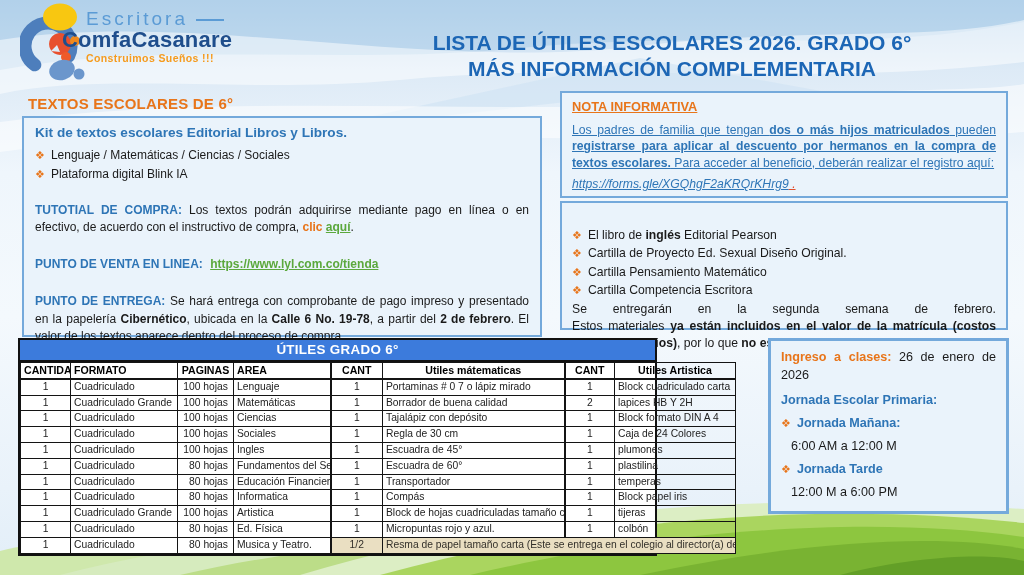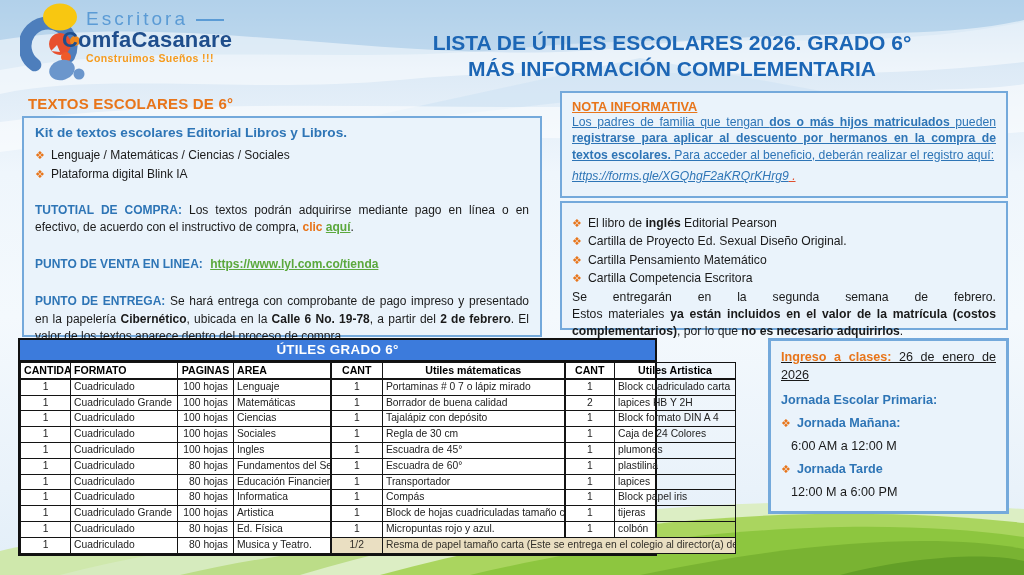--- a/index.html
+++ b/index.html
@@ -34,45 +34,45 @@
   .main-title{position:absolute;left:362px;top:30px;width:620px;text-align:center;
               color:var(--title-blue);font-weight:bold;font-size:21px;line-height:1.24;}
 
   
   .textos-heading{position:absolute;left:28px;top:95px;font-size:15px;font-weight:bold;color:var(--accent-orange);letter-spacing:.2px;}
 
   
   .box{position:absolute;background:var(--box-bg-blue);border:2px solid var(--box-border-blue);}
   .box-textos{left:22px;top:116px;width:520px;height:221px;padding:7px 11px;font-size:12px;color:#1a1a1a;}
   .box-nota{left:560px;top:91px;width:448px;height:107px;padding:6px 10px;font-size:12.2px;}
-  .box-materiales{left:560px;top:201px;width:448px;height:129px;padding:12px 10px;font-size:12.2px;color:#1a1a1a;}
+  .box-materiales{left:560px;top:201px;width:448px;height:129px;padding:24px 10px;font-size:12.2px;color:#1a1a1a;}
   .box-schedule{left:768px;top:338px;width:241px;height:176px;padding:8px 10px;font-size:12.6px;color:#1a1a1a;border-width:3px;}
 
   .kit-title{color:var(--label-blue);font-weight:bold;font-size:13.6px;margin-bottom:7px;}
   ul.bullets{list-style:none;}
   ul.bullets li{margin-bottom:3px;line-height:1.35;}
   .bullet-ic{color:var(--accent-orange);margin-right:6px;font-size:11px;}
   .box-textos p{margin-top:20px;line-height:1.42;text-align:justify;}
   .lbl{color:var(--label-blue);font-weight:bold;}
   .orange-word{color:var(--accent-orange);font-weight:bold;}
   a.green-link{color:var(--link-green);font-weight:bold;text-decoration:underline;cursor:pointer;}
   .b{font-weight:bold;}
 
-  .nota-heading{color:var(--accent-orange);font-weight:bold;text-decoration:underline;font-size:12.8px;}
+  .nota-heading{color:var(--accent-orange);font-weight:bold;text-decoration:underline;font-size:12.8px;margin-bottom:8px;}
   .nota-p{color:var(--label-blue);text-decoration:underline;line-height:1.34;text-align:justify;}
   .nota-link-row{margin-top:6px;font-style:italic;}
   a.blue-link{color:var(--label-blue);text-decoration:underline;cursor:pointer;}
   .link-suffix{color:#E0502E;text-decoration:underline;white-space:pre;}
 
   .box-materiales ul.bullets li{margin-bottom:2px;}
   .just-line{text-align:justify;text-align-last:justify;line-height:1.38;}
   .est-p{text-align:justify;line-height:1.38;}
 
   
-  .sched-p{text-align:justify;line-height:1.4;margin-bottom:9px;text-decoration:underline;}
+  .sched-p{text-align:justify;line-height:1.4;margin-bottom:9px;}
   .sched-blue{color:var(--label-blue);font-weight:bold;}
   .sched-item{margin-bottom:9px;}
   .sched-time{margin:0 0 9px 10px;}
 
   
   .utiles-wrap{position:absolute;left:18px;top:338px;width:639px;border:2px solid #111;background:#fff;}
   .tbl-title{background:var(--table-header-blue);color:#fff;font-weight:bold;font-size:13.4px;text-align:center;
              padding:2px 0 3px;border-bottom:2px solid #111;letter-spacing:.3px;}
   table.utiles{border-collapse:collapse;table-layout:fixed;width:715px;font-size:10.3px;color:#222;}
   table.utiles th,table.utiles td{border:1px solid #141414;padding:1px 3px;line-height:12.8px;overflow:hidden;white-space:nowrap;height:15px;}
@@ -257,21 +257,21 @@
             <td>plastilina</td>
           </tr>
           <tr>
             <td class="num">1</td>
             <td>Cuadriculado</td>
             <td class="pg">80 hojas</td>
             <td class="sep">Educación Financiera</td>
             <td class="num">1</td>
             <td class="sep">Transportador</td>
             <td class="num">1</td>
-            <td>lapices</td>
+            <td>temperas</td>
           </tr>
           <tr>
             <td class="num">1</td>
             <td>Cuadriculado</td>
             <td class="pg">80 hojas</td>
             <td class="sep">Informatica</td>
             <td class="num">1</td>
             <td class="sep">Compás</td>
             <td class="num">1</td>
             <td>Block papel iris</td>

